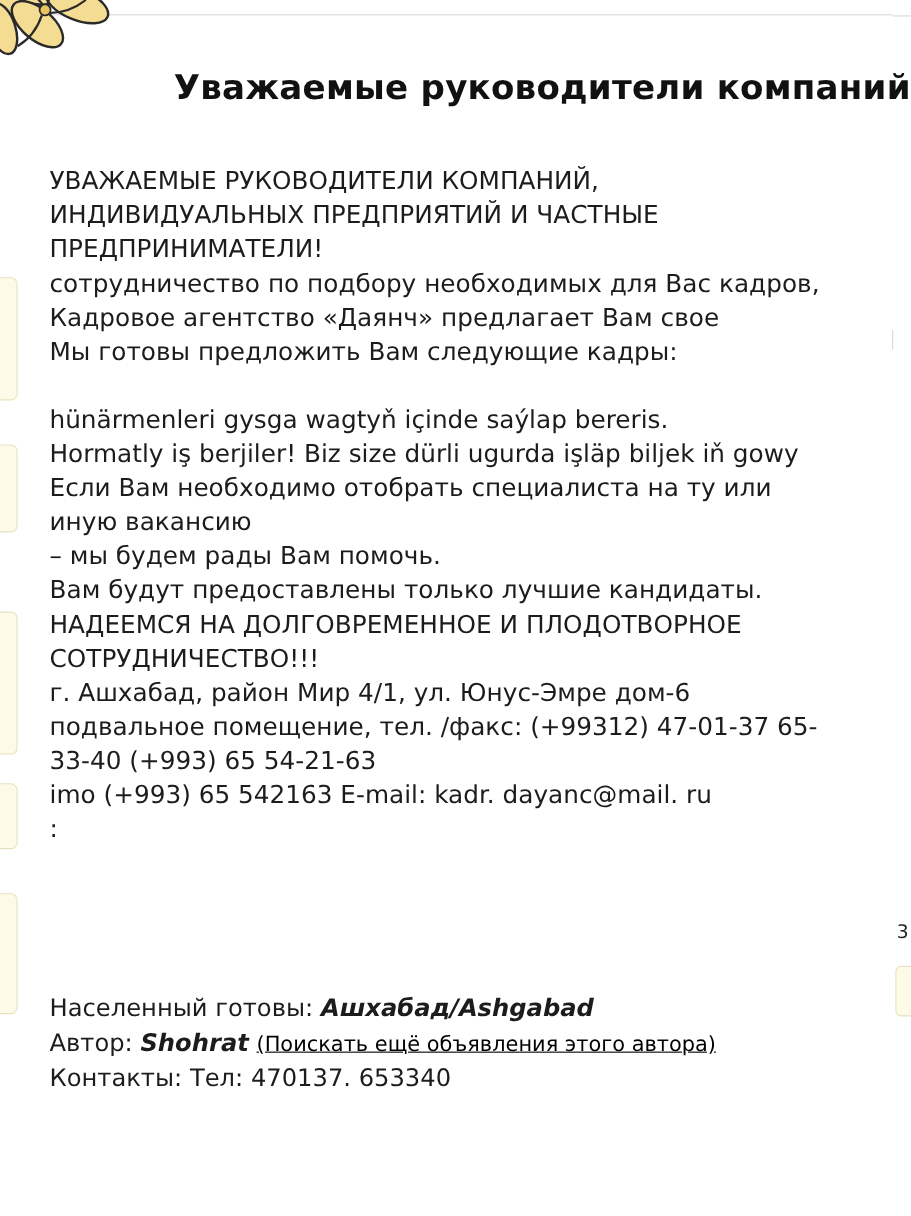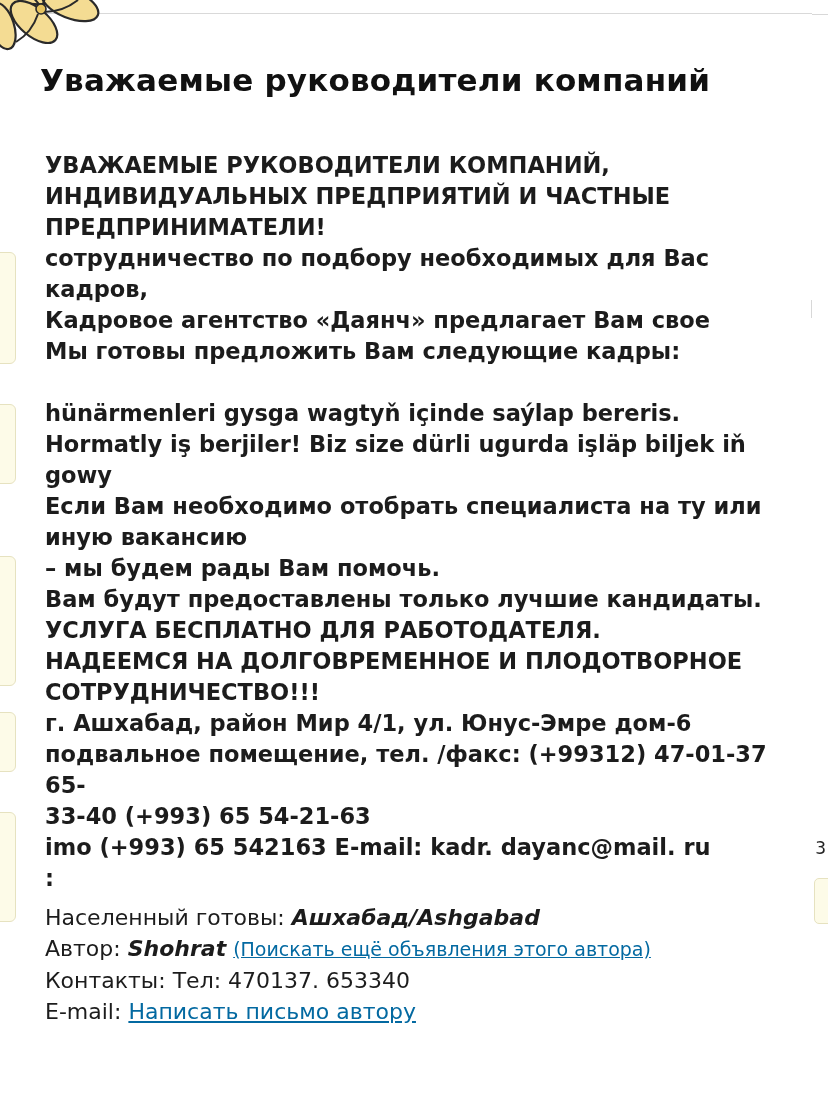--- a/index.html
+++ b/index.html
@@ -94,57 +94,56 @@
     width: 150px;
     height: 96px;
   }
 
   
   .title {
     position: absolute;
     top: 62px;
     left: 0;
     right: 0;
-    text-align: left;
+    text-align: right;
     font-size: 31px;
     font-weight: bold;
     letter-spacing: 0.2px;
     color: #111;
     padding-left: 40px;
     box-sizing: border-box;
   }
 
   
   .body-text {
     position: absolute;
     top: 150px;
     left: 45px;
     width: 735px;
     font-size: 22.5px;
     line-height: 31px;
     color: #1c1c1c;
-    font-weight: bold;
   }
   .body-text p { margin: 0; }
   .body-text .blank { height: 31px; }
 
   
   .meta {
     position: absolute;
     top: 902px;
     left: 45px;
     width: 740px;
     font-size: 22px;
     line-height: 31px;
     color: #1c1c1c;
   }
   .meta .row { margin: 0; white-space: nowrap; }
   .meta b { font-weight: bold; font-style: italic; }
   .meta a {
-    color: #0369a1;
+    color: #000000;
     text-decoration: underline;
   }
   .meta .small-link {
     font-size: 19px;
   }
 </style>
 </head>
 <body>
 
 <div class="page">
@@ -196,21 +195,20 @@
     <p>сотрудничество по подбору необходимых для Вас кадров,</p>
     <p>Кадровое агентство «Даянч» предлагает Вам свое</p>
     <p>Мы готовы предложить Вам следующие кадры:</p>
     <p class="blank"></p>
     <p>hünärmenleri gysga wagtyň içinde saýlap bereris.</p>
     <p>Hormatly iş berjiler! Biz size dürli ugurda işläp biljek iň gowy</p>
     <p>Если Вам необходимо отобрать специалиста на ту или</p>
     <p>иную вакансию</p>
     <p>– мы будем рады Вам помочь.</p>
     <p>Вам будут предоставлены только лучшие кандидаты.</p>
-    <p>УСЛУГА БЕСПЛАТНО ДЛЯ РАБОТОДАТЕЛЯ.</p>
     <p>НАДЕЕМСЯ НА ДОЛГОВРЕМЕННОЕ И ПЛОДОТВОРНОЕ</p>
     <p>СОТРУДНИЧЕСТВО!!!</p>
     <p>г. Ашхабад, район Мир 4/1, ул. Юнус-Эмре дом-6</p>
     <p>подвальное помещение, тел. /факс: (+99312) 47-01-37 65-</p>
     <p>33-40 (+993) 65 54-21-63</p>
     <p>imo (+993) 65 542163 E-mail: kadr. dayanc@mail. ru</p>
     <p>:</p>
   </div>
 
   <div class="meta">
@@ -220,19 +218,15 @@
     </p>
     <p class="row">
       <span>Автор:</span>
       <b>Shohrat</b>
       <a class="small-link" href="#">(Поискать ещё объявления этого автора)</a>
     </p>
     <p class="row">
       <span>Контакты:</span>
       <span>Тел: 470137. 653340</span>
     </p>
-    <p class="row">
-      <span>E-mail:</span>
-      <a href="#">Написать письмо автору</a>
-    </p>
   </div>
 
 </div>
 
 </body></html>

